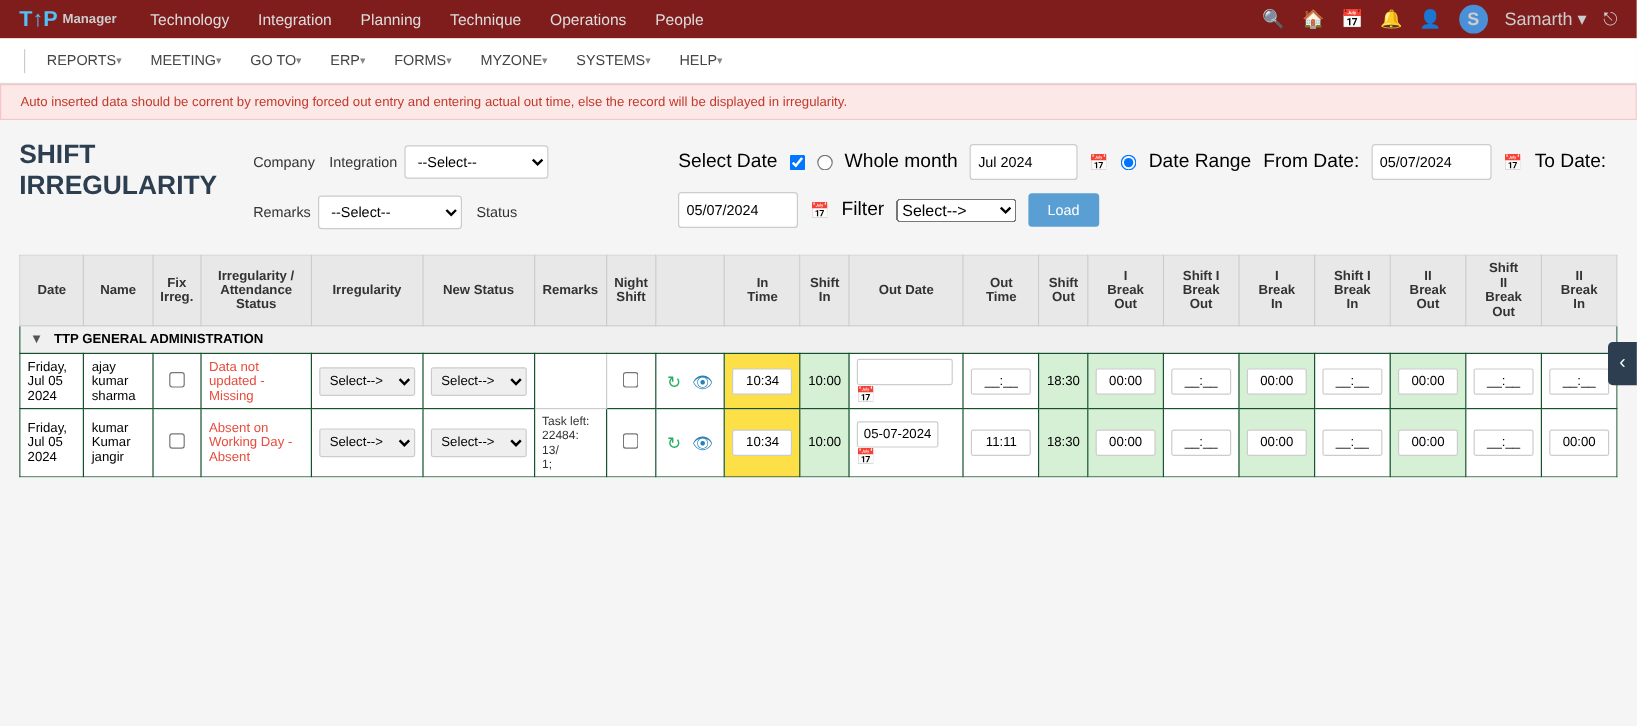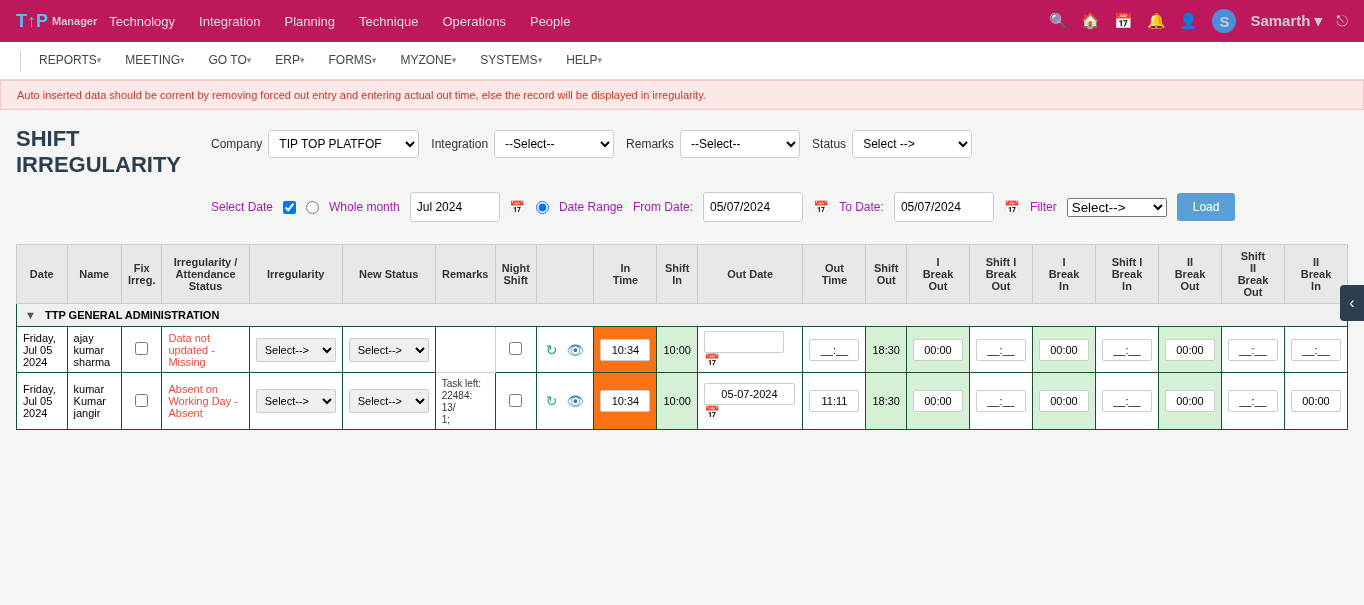--- a/index.html
+++ b/index.html
@@ -1,41 +1,41 @@
 <!DOCTYPE html>
 <html><head>
   <meta charset="utf-8">
   <style>
     * { box-sizing: border-box; margin: 0; padding: 0; }
     body { font-family: Arial, sans-serif; font-size: 12px; background: #f5f5f5; }
 
     
     .top-nav {
-      background: #be185d;
+      background: #7f1d1d;
       color: #fff;
       display: flex;
       align-items: center;
       padding: 0 16px;
-      height: 42px;
+      height: 32px;
     }
     .top-nav .logo {
       font-size: 18px;
       font-weight: bold;
       color: #fff;
       margin-right: 8px;
       display: flex;
       align-items: center;
       gap: 4px;
     }
     .logo-tip { color: #4fc3f7; font-weight: 900; }
     .logo-text { font-size: 11px; color: #ccc; }
     .top-nav-links {
       display: flex;
       gap: 24px;
-      margin-left: 4px;
+      margin-left: 20px;
       flex: 1;
     }
     .top-nav-links a {
       color: #ddd;
       text-decoration: none;
       font-size: 13px;
     }
     .top-nav-icons {
       display: flex;
       align-items: center;
@@ -51,21 +51,21 @@
       color: #fff;
       border-radius: 50%;
       width: 24px;
       height: 24px;
       display: inline-flex;
       align-items: center;
       justify-content: center;
       font-size: 11px;
       font-weight: bold;
     }
-    .user-name { color: #ddd; font-size: 12px; cursor: pointer; font-weight: bold; }
+    .user-name { color: #ddd; font-size: 12px; cursor: pointer; }
 
     
     .second-nav {
       background: #fff;
       border-bottom: 1px solid #ddd;
       display: flex;
       align-items: center;
       padding: 0 16px;
       height: 38px;
       gap: 4px;
@@ -129,21 +129,21 @@
     .filter-group select { padding-right: 20px; min-width: 120px; }
 
     
     .date-filter-row {
       display: flex;
       align-items: center;
       gap: 10px;
       margin-bottom: 12px;
       flex-wrap: wrap;
     }
-    .date-filter-row label { font-size: 12px; color: #a21caf; }
+    .date-filter-row label { font-size: 16px; color: #000000; }
     .date-filter-row input[type="text"] {
       border: 1px solid #ccc;
       border-radius: 3px;
       padding: 14px 6px;
       font-size: 12px;
       height: 28px;
       width: 100px;
     }
     .calendar-icon { cursor: pointer; color: #555; font-size: 13px; }
 
@@ -190,21 +190,21 @@
     }
     .group-header td {
       background: #f0f0f0;
       font-weight: bold;
       font-size: 11px;
       padding: 5px 8px;
     }
     .group-toggle { cursor: pointer; color: #555; margin-right: 6px; }
 
     .irreg-text { color: #e74c3c; font-size: 11px; }
-    .cell-pink { background: #f97316; }
+    .cell-pink { background: #fde047; }
     .cell-green { background: #d6f0d6; }
 
     .time-input {
       border: 1px solid #ccc;
       border-radius: 2px;
       width: 50px;
       height: 22px;
       text-align: center;
       font-size: 11px;
       padding: 2px;
@@ -314,45 +314,39 @@
 </nav>
 
 <div class="alert-bar">
   <span>Auto inserted data should be corrent by removing forced out entry and entering actual out time, else the record will be displayed in irregularity.</span>
 </div>
 
 <div class="main">
 
   <div style="display:flex; align-items:flex-start; gap:30px; margin-bottom:10px;">
     <div class="page-title">Shift<br>Irregularity</div>
-    <div style="display:flex; flex-direction:column; gap:24px; padding-top:4px;">
+    <div style="display:flex; flex-direction:row; gap:24px; padding-top:4px;">
       <div class="filters-row">
         <div class="filter-group">
           <label>Company</label>
-          <select style="min-width:130px;">
-            <option>TIP TOP PLATFOF</option>
-          </select>
         </div>
         <div class="filter-group">
           <label>Integration</label>
           <select>
             <option>--Select--</option>
           </select>
         </div>
         <div class="filter-group">
           <label>Remarks</label>
           <select>
             <option>--Select--</option>
           </select>
         </div>
         <div class="filter-group">
           <label>Status</label>
-          <select>
-            <option>Select --&gt;</option>
-          </select>
         </div>
       </div>
       <div class="date-filter-row">
         <label>Select Date</label>
         <input type="checkbox" checked="" style="">
         <input type="radio" name="datemode" style="">
         <label>Whole month</label>
         <input type="text" value="Jul 2024" style="width: 90px;">
         <span class="calendar-icon">📅</span>
         <input type="radio" name="datemode" checked="" style="">
@@ -496,21 +490,21 @@
           </td>
           <td style="white-space:nowrap;">
             <span class="icon-btn refresh-icon">↻</span>
             <span class="icon-btn eye-icon">👁</span>
           </td>
           <td class="cell-pink">
             <input type="text" class="time-input" value="10:34" style="">
           </td>
           <td class="cell-green">10:00</td>
           <td>
-            <input type="text" class="time-input" value="05-07-2024" style="width: 91px;">
+            <input type="text" class="time-input" value="05-07-2024" style="width: 68px;">
             <span class="calendar-icon">📅</span>
           </td>
           <td>
             <input type="text" class="time-input" value="11:11" style="">
           </td>
           <td class="cell-green">18:30</td>
           <td class="cell-green">
             <input type="text" class="time-input" value="00:00" style="">
           </td>
           <td>

